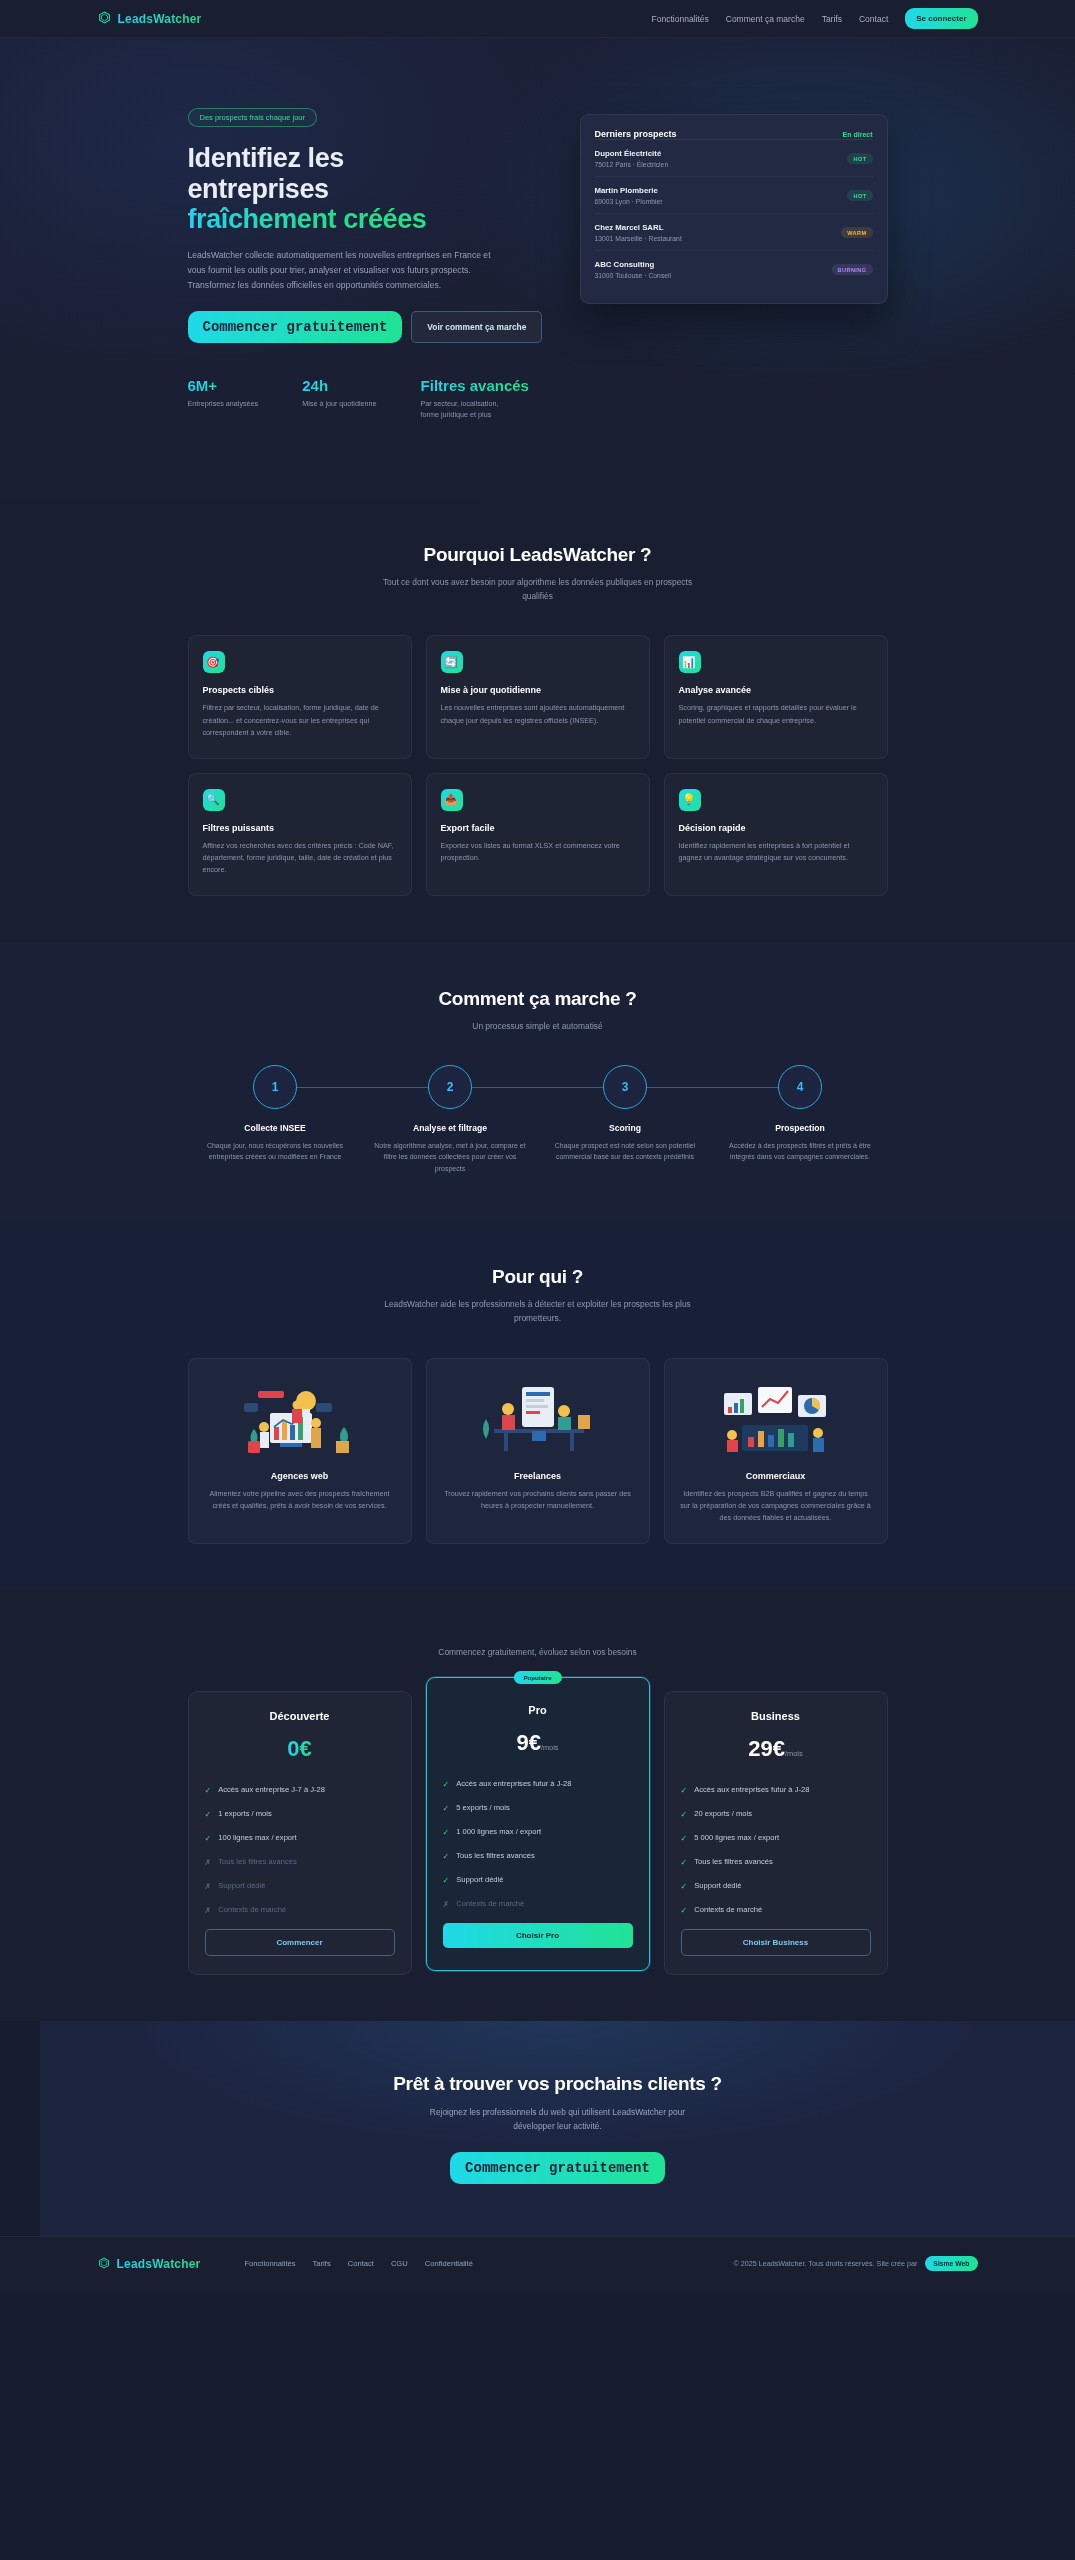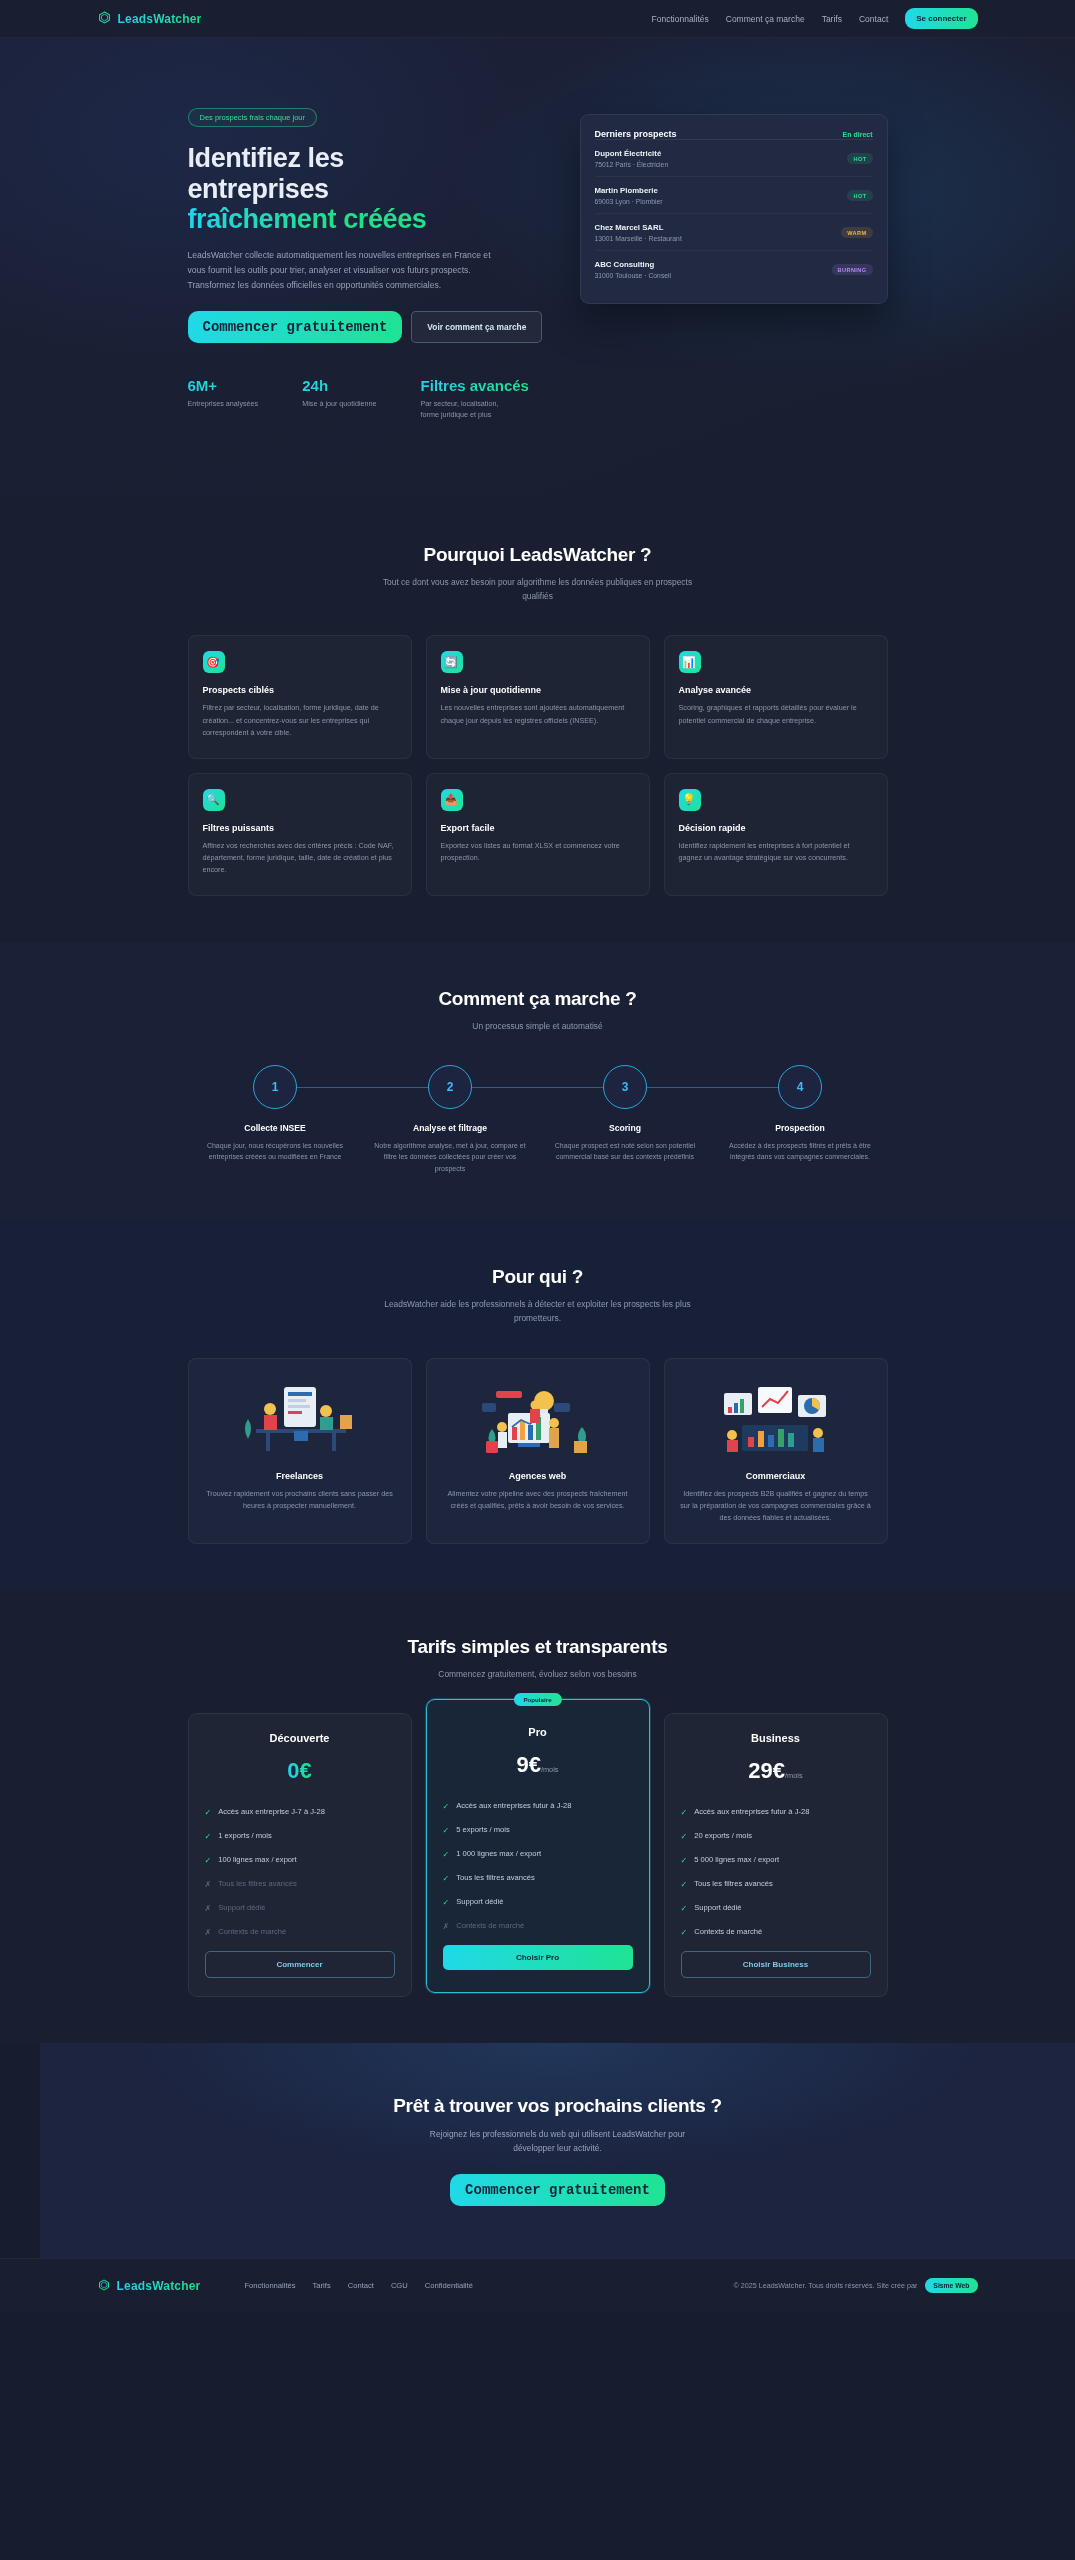--- a/index.html
+++ b/index.html
@@ -370,43 +370,20 @@
     </div>
   </section>
 
   <section class="sec-b">
     <div class="container">
       <div class="sec-head">
         <div class="sec-title">Pour qui ?</div>
         <div class="sec-sub">LeadsWatcher aide les professionnels à détecter et exploiter les prospects les plus prometteurs.</div>
       </div>
       <div class="grid3">
-        <div class="acard">
-          <div class="illus">
-            <svg width="120" height="80" viewBox="0 0 120 80">
-              <rect x="44" y="8" width="32" height="40" rx="3" fill="#e8eef6"></rect>
-              <rect x="48" y="13" width="24" height="4" fill="#2b6cb0"></rect>
-              <rect x="48" y="20" width="18" height="3" fill="#c3cfe0"></rect>
-              <rect x="48" y="26" width="22" height="3" fill="#c3cfe0"></rect>
-              <rect x="48" y="32" width="14" height="3" fill="#e0444a"></rect>
-              <rect x="16" y="50" width="90" height="4" fill="#2b4a7a"></rect>
-              <rect x="26" y="54" width="4" height="18" fill="#2b4a7a"></rect>
-              <rect x="92" y="54" width="4" height="18" fill="#2b4a7a"></rect>
-              <circle cx="30" cy="30" r="6" fill="#f2c14e"></circle>
-              <rect x="24" y="36" width="13" height="15" fill="#e0444a"></rect>
-              <circle cx="86" cy="32" r="6" fill="#f2c14e"></circle>
-              <rect x="80" y="38" width="13" height="13" fill="#2f9e8f"></rect>
-              <path d="M8 40 q-6 9 0 20 q6-11 0-20z" fill="#2f9e8f"></path>
-              <rect x="100" y="36" width="12" height="14" fill="#e0a44a"></rect>
-              <rect x="54" y="52" width="14" height="10" fill="#2b6cb0"></rect>
-            </svg>
-          </div>
-          <h3>Freelances</h3>
-          <p>Trouvez rapidement vos prochains clients sans passer des heures à prospecter manuellement.</p>
-        </div>
         <div class="acard">
           <div class="illus">
             <svg width="120" height="80" viewBox="0 0 120 80">
               <rect x="18" y="12" width="26" height="7" rx="2" fill="#e0444a"></rect>
               <rect x="4" y="24" width="14" height="9" rx="2" fill="#2b4a7a"></rect>
               <rect x="76" y="24" width="16" height="9" rx="2" fill="#2b4a7a"></rect>
               <circle cx="66" cy="22" r="10" fill="#f2c14e"></circle>
               <rect x="62" y="30" width="8" height="5" fill="#e2e8f0"></rect>
               <rect x="30" y="34" width="42" height="30" rx="2" fill="#e8eef6"></rect>
               <rect x="34" y="48" width="5" height="13" fill="#e0444a"></rect>
@@ -426,20 +403,43 @@
               <circle cx="57" cy="26" r="4.5" fill="#f2c14e"></circle>
               <rect x="52" y="30" width="10" height="14" fill="#e0444a"></rect>
             </svg>
           </div>
           <h3>Agences web</h3>
           <p>Alimentez votre pipeline avec des prospects fraîchement créés et qualifiés, prêts à avoir besoin de vos services.</p>
         </div>
         <div class="acard">
           <div class="illus">
             <svg width="120" height="80" viewBox="0 0 120 80">
+              <rect x="44" y="8" width="32" height="40" rx="3" fill="#e8eef6"></rect>
+              <rect x="48" y="13" width="24" height="4" fill="#2b6cb0"></rect>
+              <rect x="48" y="20" width="18" height="3" fill="#c3cfe0"></rect>
+              <rect x="48" y="26" width="22" height="3" fill="#c3cfe0"></rect>
+              <rect x="48" y="32" width="14" height="3" fill="#e0444a"></rect>
+              <rect x="16" y="50" width="90" height="4" fill="#2b4a7a"></rect>
+              <rect x="26" y="54" width="4" height="18" fill="#2b4a7a"></rect>
+              <rect x="92" y="54" width="4" height="18" fill="#2b4a7a"></rect>
+              <circle cx="30" cy="30" r="6" fill="#f2c14e"></circle>
+              <rect x="24" y="36" width="13" height="15" fill="#e0444a"></rect>
+              <circle cx="86" cy="32" r="6" fill="#f2c14e"></circle>
+              <rect x="80" y="38" width="13" height="13" fill="#2f9e8f"></rect>
+              <path d="M8 40 q-6 9 0 20 q6-11 0-20z" fill="#2f9e8f"></path>
+              <rect x="100" y="36" width="12" height="14" fill="#e0a44a"></rect>
+              <rect x="54" y="52" width="14" height="10" fill="#2b6cb0"></rect>
+            </svg>
+          </div>
+          <h3>Freelances</h3>
+          <p>Trouvez rapidement vos prochains clients sans passer des heures à prospecter manuellement.</p>
+        </div>
+        <div class="acard">
+          <div class="illus">
+            <svg width="120" height="80" viewBox="0 0 120 80">
               <rect x="8" y="14" width="28" height="22" rx="2" fill="#e8eef6"></rect>
               <rect x="12" y="28" width="4" height="6" fill="#e0444a"></rect>
               <rect x="18" y="24" width="4" height="10" fill="#2b6cb0"></rect>
               <rect x="24" y="20" width="4" height="14" fill="#38a169"></rect>
               <rect x="42" y="8" width="34" height="26" rx="2" fill="#f7fafc"></rect>
               <polyline points="46,28 54,20 62,24 72,12" stroke="#e0444a" stroke-width="2" fill="none"></polyline>
               <rect x="82" y="16" width="28" height="22" rx="2" fill="#e8eef6"></rect>
               <circle cx="96" cy="27" r="8" fill="#2b6cb0"></circle>
               <path d="M96 27 L96 19 A8 8 0 0 1 103 31 z" fill="#f2c14e"></path>
               <rect x="26" y="46" width="66" height="26" rx="2" fill="#1e3a5f"></rect>
@@ -457,21 +457,20 @@
           <h3>Commerciaux</h3>
           <p>Identifiez des prospects B2B qualifiés et gagnez du temps sur la préparation de vos campagnes commerciales grâce à des données fiables et actualisées.</p>
         </div>
       </div>
     </div>
   </section>
 
   <section class="sec-a">
     <div class="container">
       <div class="sec-head">
-        <div class="sec-title">Tarifs simples et transparents</div>
         <div class="sec-sub">Commencez gratuitement, évoluez selon vos besoins</div>
       </div>
       <div class="prices">
 
         <div class="pcol">
           <div class="pname2">Découverte</div>
           <div class="price">
             <span class="amt free">0€</span><span class="per"></span>
           </div>
           <div>

